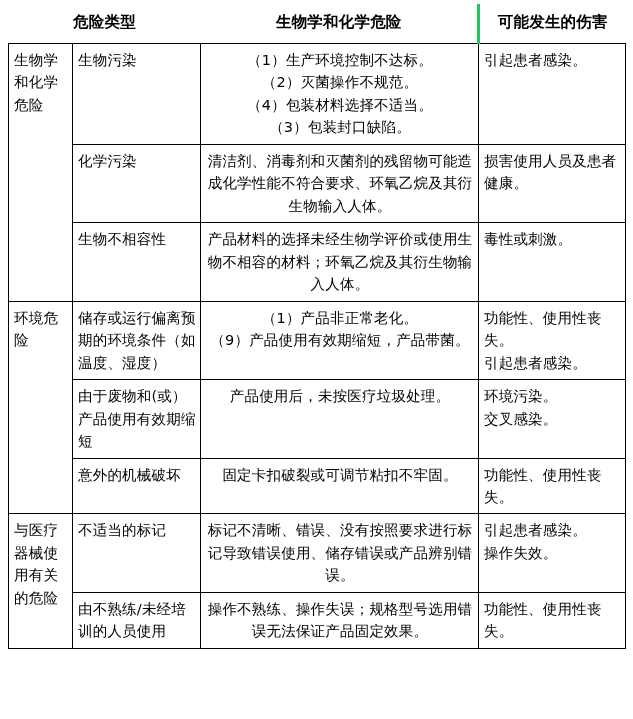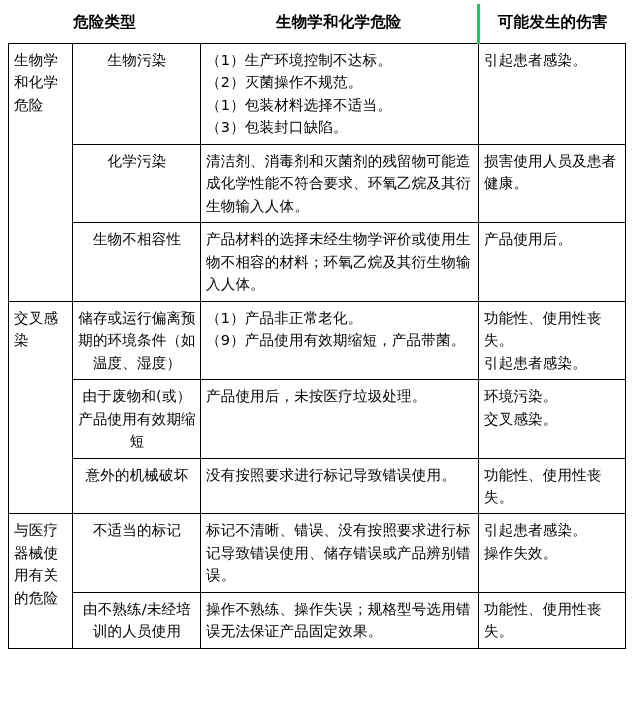--- a/index.html
+++ b/index.html
@@ -57,24 +57,24 @@
   table.risk-table thead th.c-b { border-left: none; border-right: none; }
   table.risk-table thead th.c-c { border-left: 3px solid #22c55e; border-right: none; }
 
   td.group {
     vertical-align: middle;
     text-align: left;
     padding-left: 4px;
   }
   td.sub {
     vertical-align: middle;
-    text-align: center;
   }
   td.body {
     vertical-align: top;
+    text-align: center;
   }
   td.harm {
     vertical-align: middle;
   }
   .cellline { display: block; }
 </style>
 </head>
 <body>
 
 <div class="page">
@@ -96,21 +96,21 @@
         <tr>
           <td class="group" rowspan="3">
             <span class="cellline">生物学和化学危险</span>
           </td>
           <td class="sub">
             <span class="cellline">生物污染</span>
           </td>
           <td class="body">
             <span class="cellline">（1）生产环境控制不达标。</span>
             <span class="cellline">（2）灭菌操作不规范。</span>
-            <span class="cellline">（1）包装材料选择不适当。</span>
+            <span class="cellline">（4）包装材料选择不适当。</span>
             <span class="cellline">（3）包装封口缺陷。</span>
           </td>
           <td class="harm">
             <span class="cellline">引起患者感染。</span>
           </td>
         </tr>
         <tr>
           <td class="sub">
             <span class="cellline">化学污染</span>
           </td>
@@ -122,26 +122,26 @@
           </td>
         </tr>
         <tr>
           <td class="sub">
             <span class="cellline">生物不相容性</span>
           </td>
           <td class="body">
             <span class="cellline">产品材料的选择未经生物学评价或使用生物不相容的材料；环氧乙烷及其衍生物输入人体。</span>
           </td>
           <td class="harm">
-            <span class="cellline">产品使用后。</span>
+            <span class="cellline">毒性或刺激。</span>
           </td>
         </tr>
         <tr>
           <td class="group" rowspan="3">
-            <span class="cellline">交叉感染</span>
+            <span class="cellline">环境危险</span>
           </td>
           <td class="sub">
             <span class="cellline">储存或运行偏离预期的环境条件（如温度、湿度）</span>
           </td>
           <td class="body">
             <span class="cellline">（1）产品非正常老化。</span>
             <span class="cellline">（9）产品使用有效期缩短，产品带菌。</span>
           </td>
           <td class="harm">
             <span class="cellline">功能性、使用性丧失。</span>
@@ -158,21 +158,21 @@
           <td class="harm">
             <span class="cellline">环境污染。</span>
             <span class="cellline">交叉感染。</span>
           </td>
         </tr>
         <tr>
           <td class="sub">
             <span class="cellline">意外的机械破坏</span>
           </td>
           <td class="body">
-            <span class="cellline">没有按照要求进行标记导致错误使用。</span>
+            <span class="cellline">固定卡扣破裂或可调节粘扣不牢固。</span>
           </td>
           <td class="harm">
             <span class="cellline">功能性、使用性丧失。</span>
           </td>
         </tr>
         <tr>
           <td class="group" rowspan="2">
             <span class="cellline">与医疗器械使用有关的危险</span>
           </td>
           <td class="sub">

